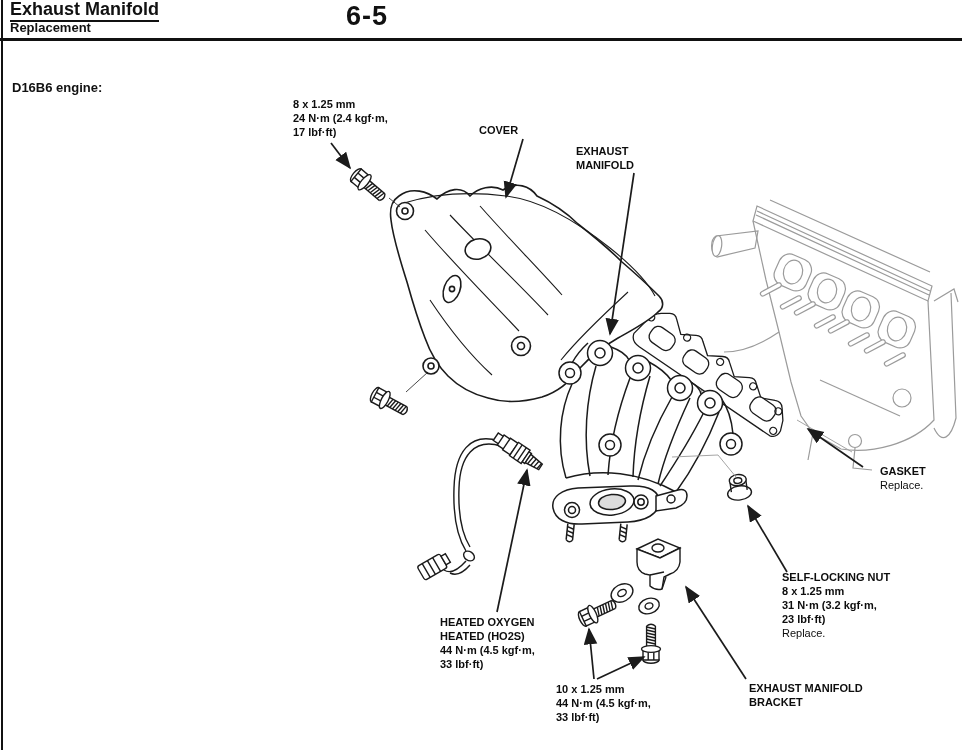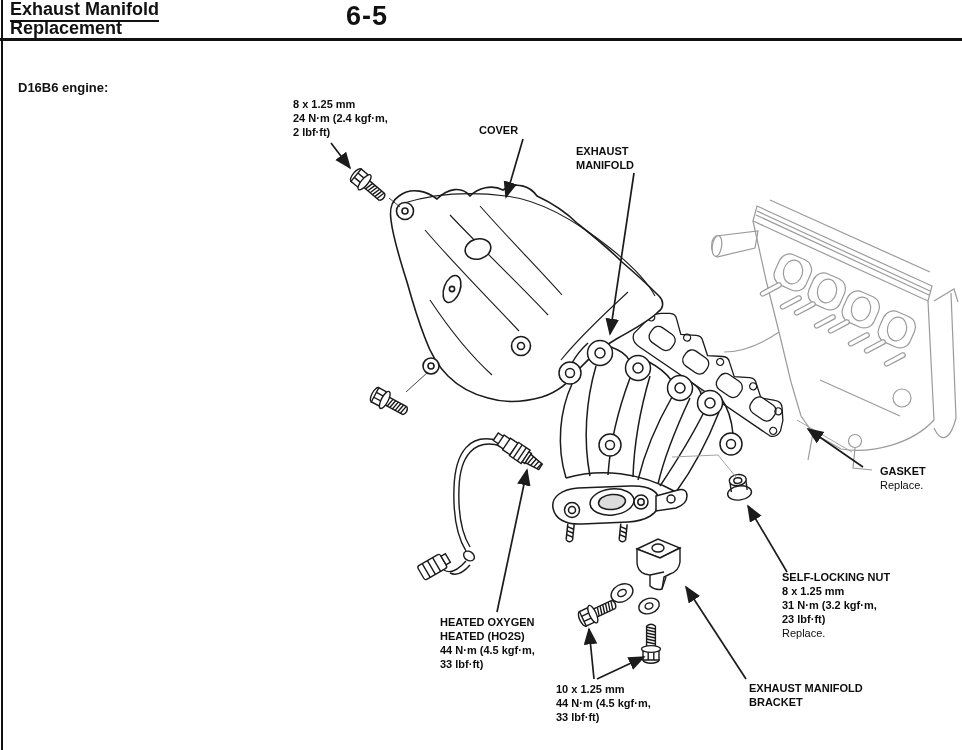--- a/index.html
+++ b/index.html
@@ -1,20 +1,20 @@
 <!DOCTYPE html>
 <html><head>
 <meta charset="utf-8">
 <style>
   html,body{margin:0;padding:0;background:#e8e8e8;}
   .page{position:relative;width:962px;height:750px;background:#ffffff;overflow:hidden;
         font-family:"Liberation Sans","DejaVu Sans",sans-serif;color:#111;}
   .abs{position:absolute;white-space:nowrap;}
   .title{font-size:18px;font-weight:bold;border-bottom:2.5px solid #111;padding-bottom:1px;line-height:18px;}
-  .subtitle{font-size:18px;font-weight:bold;line-height:14px;}
+  .subtitle{font-size:13px;font-weight:bold;line-height:14px;}
   .pagenum{font-size:27px;font-weight:bold;letter-spacing:1px;}
   .hrule{position:absolute;left:0;top:38px;width:962px;height:3px;background:#111;}
   .vrule{position:absolute;left:1px;top:0;width:2px;height:750px;background:#111;}
   .note{font-size:13px;line-height:16px;color:#1a1a1a;}
   .engine{font-size:13px;font-weight:bold;}
   .lbl{font-size:11px;font-weight:bold;line-height:14px;color:#0d0d0d;}
   .lbl .normal{font-weight:normal;}
   svg{position:absolute;left:0;top:0;}
   .k{stroke:#1b1b1b;fill:none;}
   .g{stroke:#9b9b9b;fill:none;}
@@ -226,26 +226,26 @@
 
   <div class="vrule"></div>
   <div class="hrule"></div>
 
   <div class="abs" style="left:10px;top:0px;">
     <span class="title">Exhaust Manifold</span>
   </div>
   <div class="abs subtitle" style="left:10px;top:21px;">Replacement</div>
   <div class="abs pagenum" style="left:346px;top:1px;">6-5</div>
 
-  <div class="abs engine" style="left:18px;top:80px;text-align:right;">D16B6 engine:</div>
+  <div class="abs engine" style="left:12px;top:80px;text-align:right;">D16B6 engine:</div>
 
   <div class="abs lbl" style="left:293px;top:97px;">
     <div>8 x 1.25 mm</div>
     <div>24 N·m (2.4 kgf·m,</div>
-    <div>2 lbf·ft)</div>
+    <div>17 lbf·ft)</div>
   </div>
 
   <div class="abs lbl" style="left:479px;top:123px;">COVER</div>
 
   <div class="abs lbl" style="left:576px;top:144px;">
     <div>EXHAUST</div>
     <div>MANIFOLD</div>
   </div>
 
   <div class="abs lbl" style="left:865px;top:464px;margin-left:15px;">

